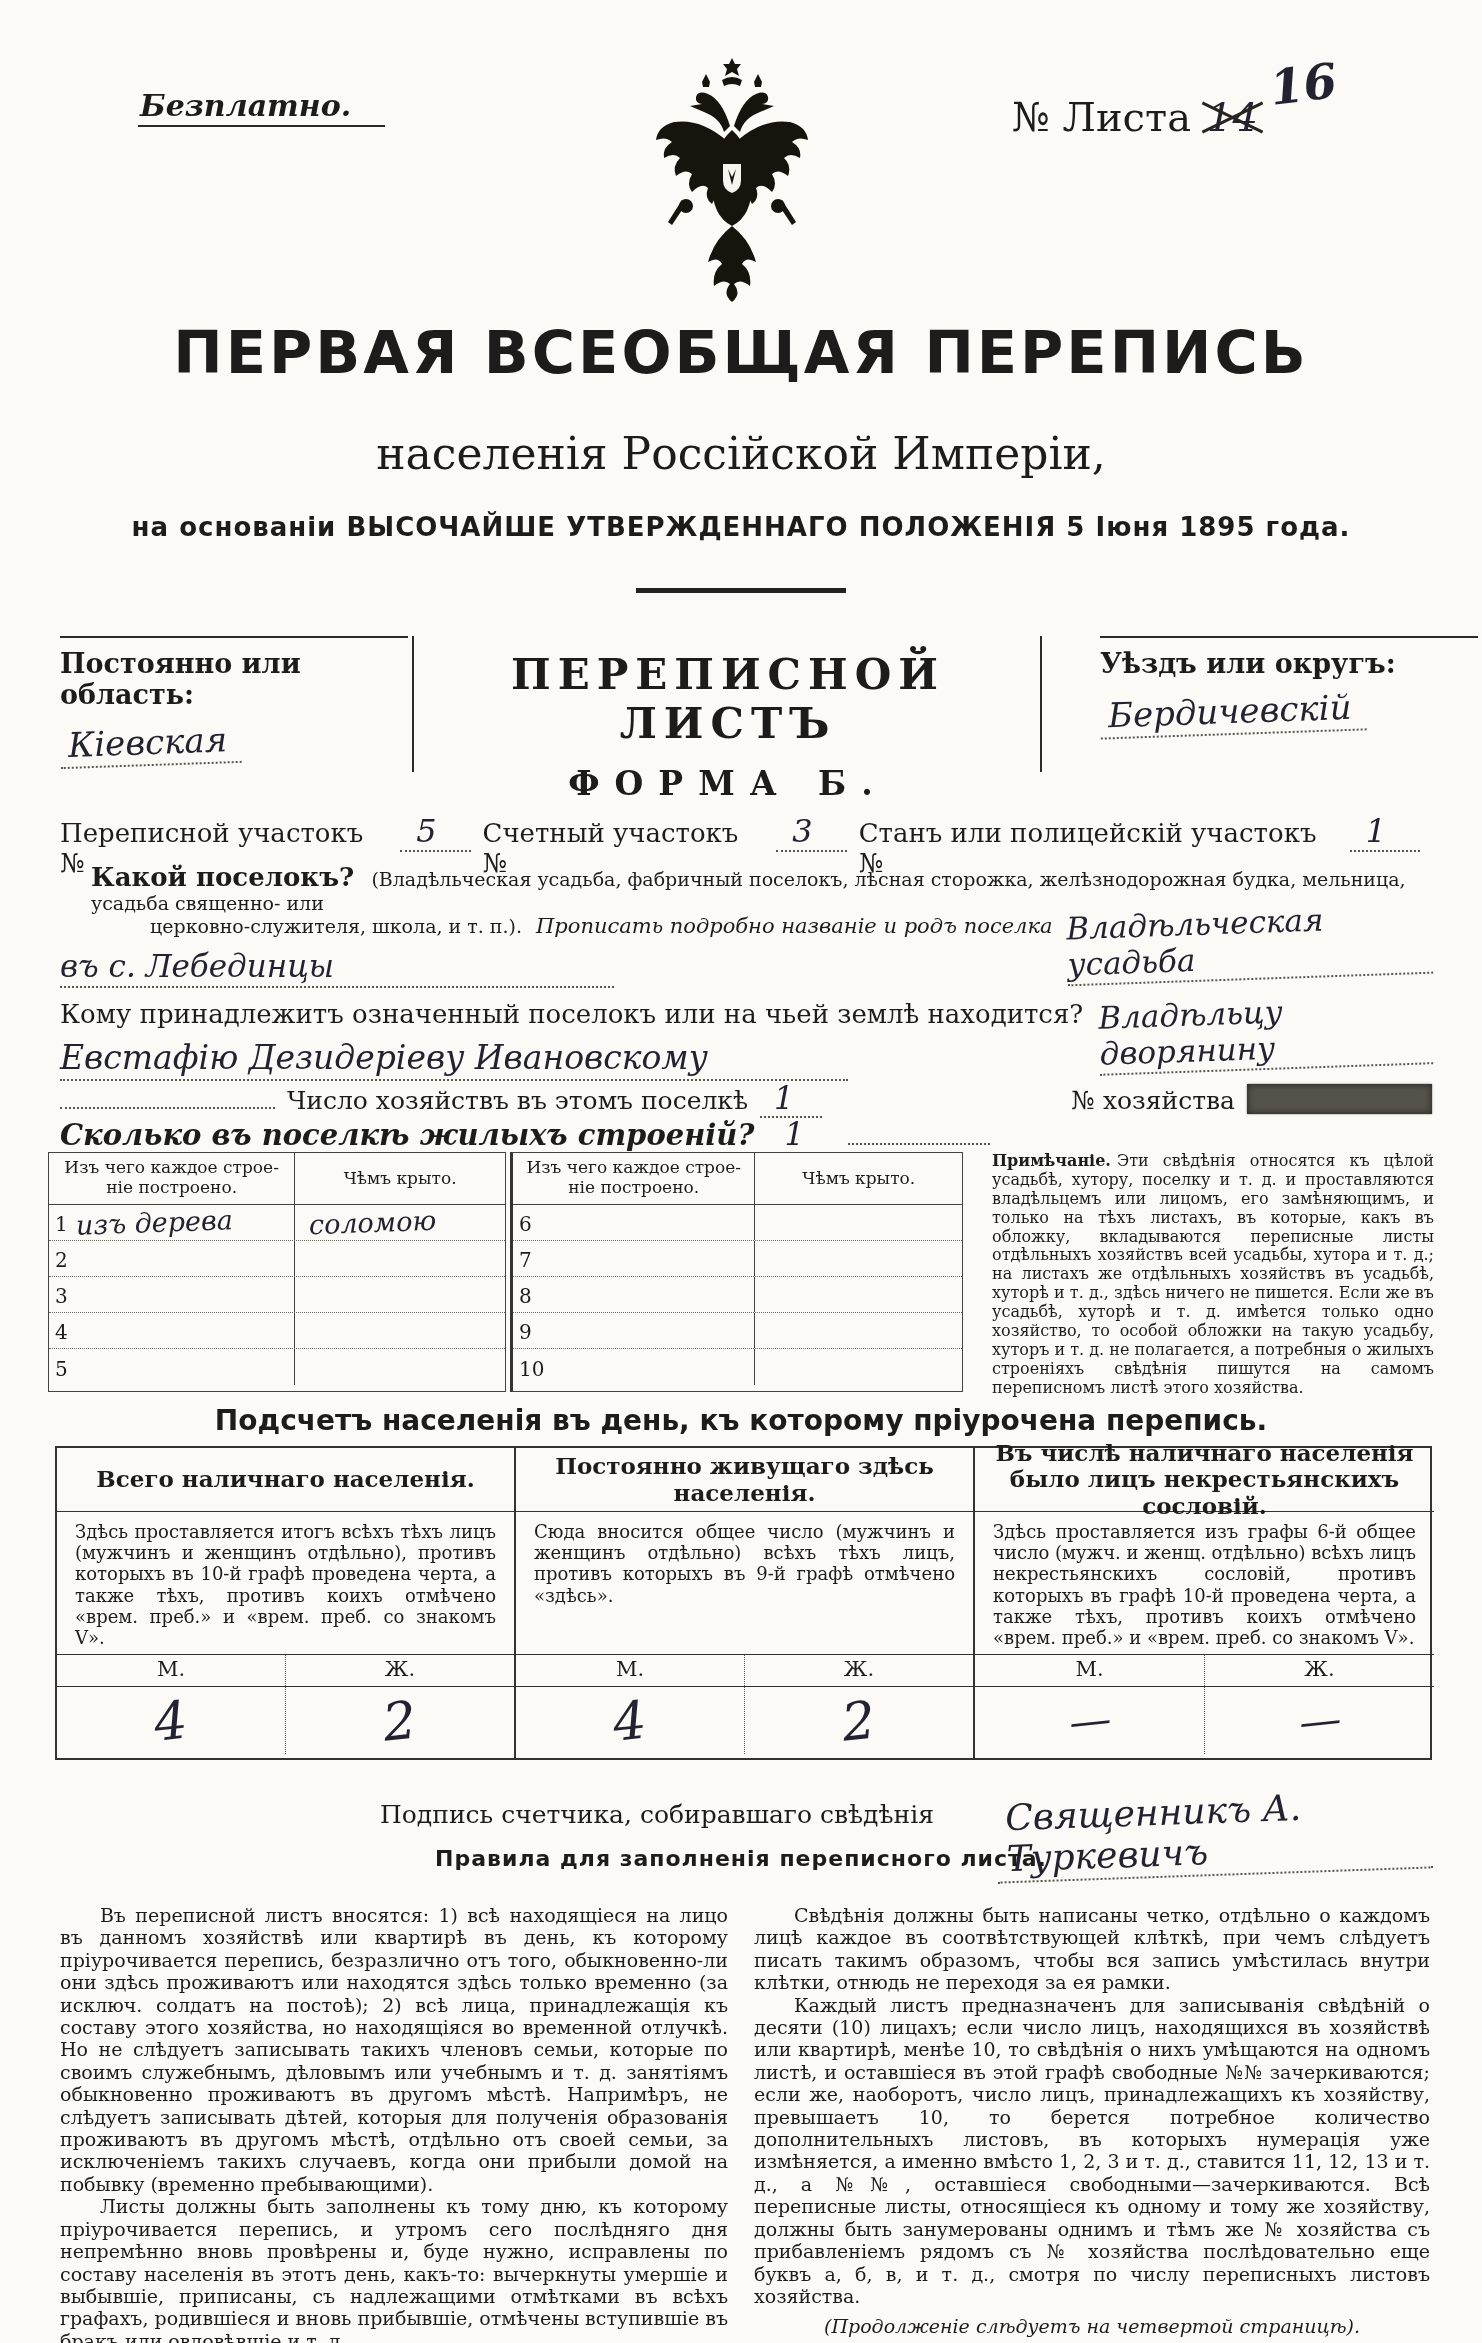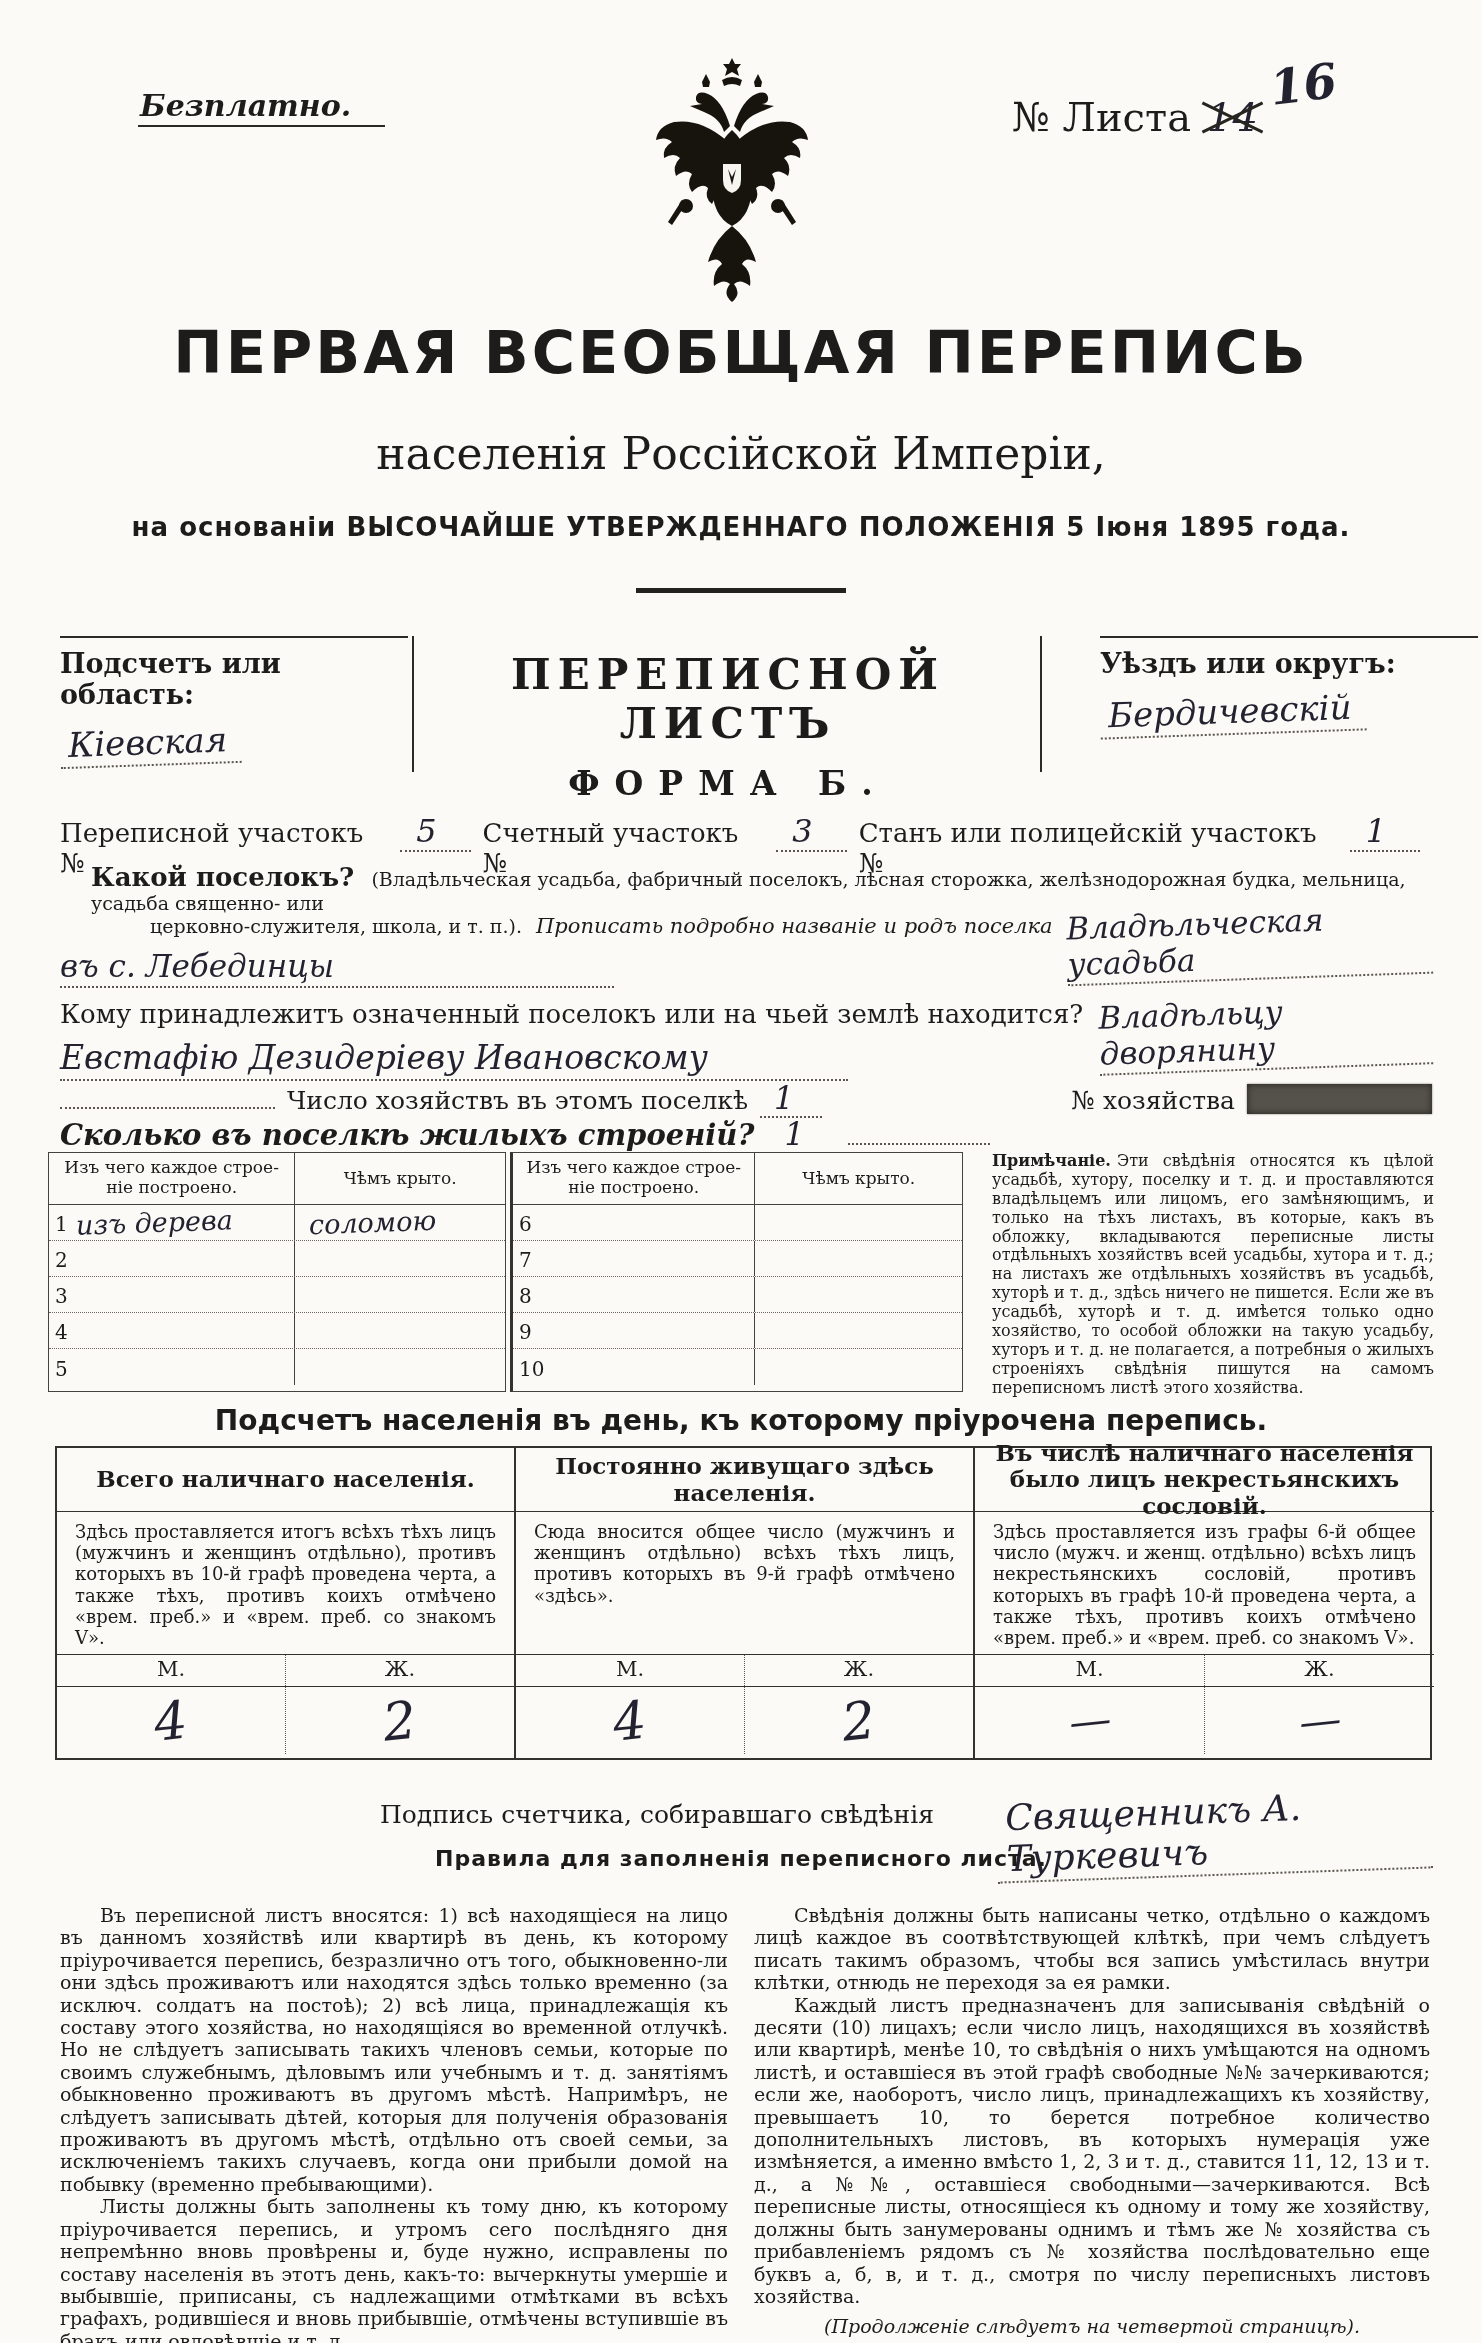--- a/index.html
+++ b/index.html
@@ -132,21 +132,21 @@
   </div>
   <div class="abs center" style="left:0; top:428px; width:100%;">
     <span class="subtitle">населенія Россійской Имперіи,</span>
   </div>
   <div class="abs center" style="left:0; top:512px; width:100%;">
     <span class="basis-line">на основаніи ВЫСОЧАЙШЕ УТВЕРЖДЕННАГО ПОЛОЖЕНІЯ 5 Іюня 1895 года.</span>
   </div>
   <div class="abs divider" style="left:636px; top:588px; width:210px;"></div>
 
   <div class="abs hdr-cell" style="left:60px; top:636px; width:348px;">
-    <div class="hdr-label">Подсчетъ или область:</div>
+    <div class="hdr-label">Постоянно или область:</div>
     <div class="hand hdr-hand on-dots">Кіевская</div>
   </div>
   <div class="abs vline" style="left:412px; top:636px; height:136px;"></div>
   <div class="abs center" style="left:420px; top:650px; width:616px;">
     <div class="form-title">ПЕРЕПИСНОЙ ЛИСТЪ</div>
     <div class="form-subtitle">ФОРМА Б.</div>
   </div>
   <div class="abs vline" style="left:1040px; top:636px; height:136px;"></div>
   <div class="abs hdr-cell" style="left:1100px; top:636px; width:378px;">
     <div class="hdr-label">Уѣздъ или округъ:</div>

